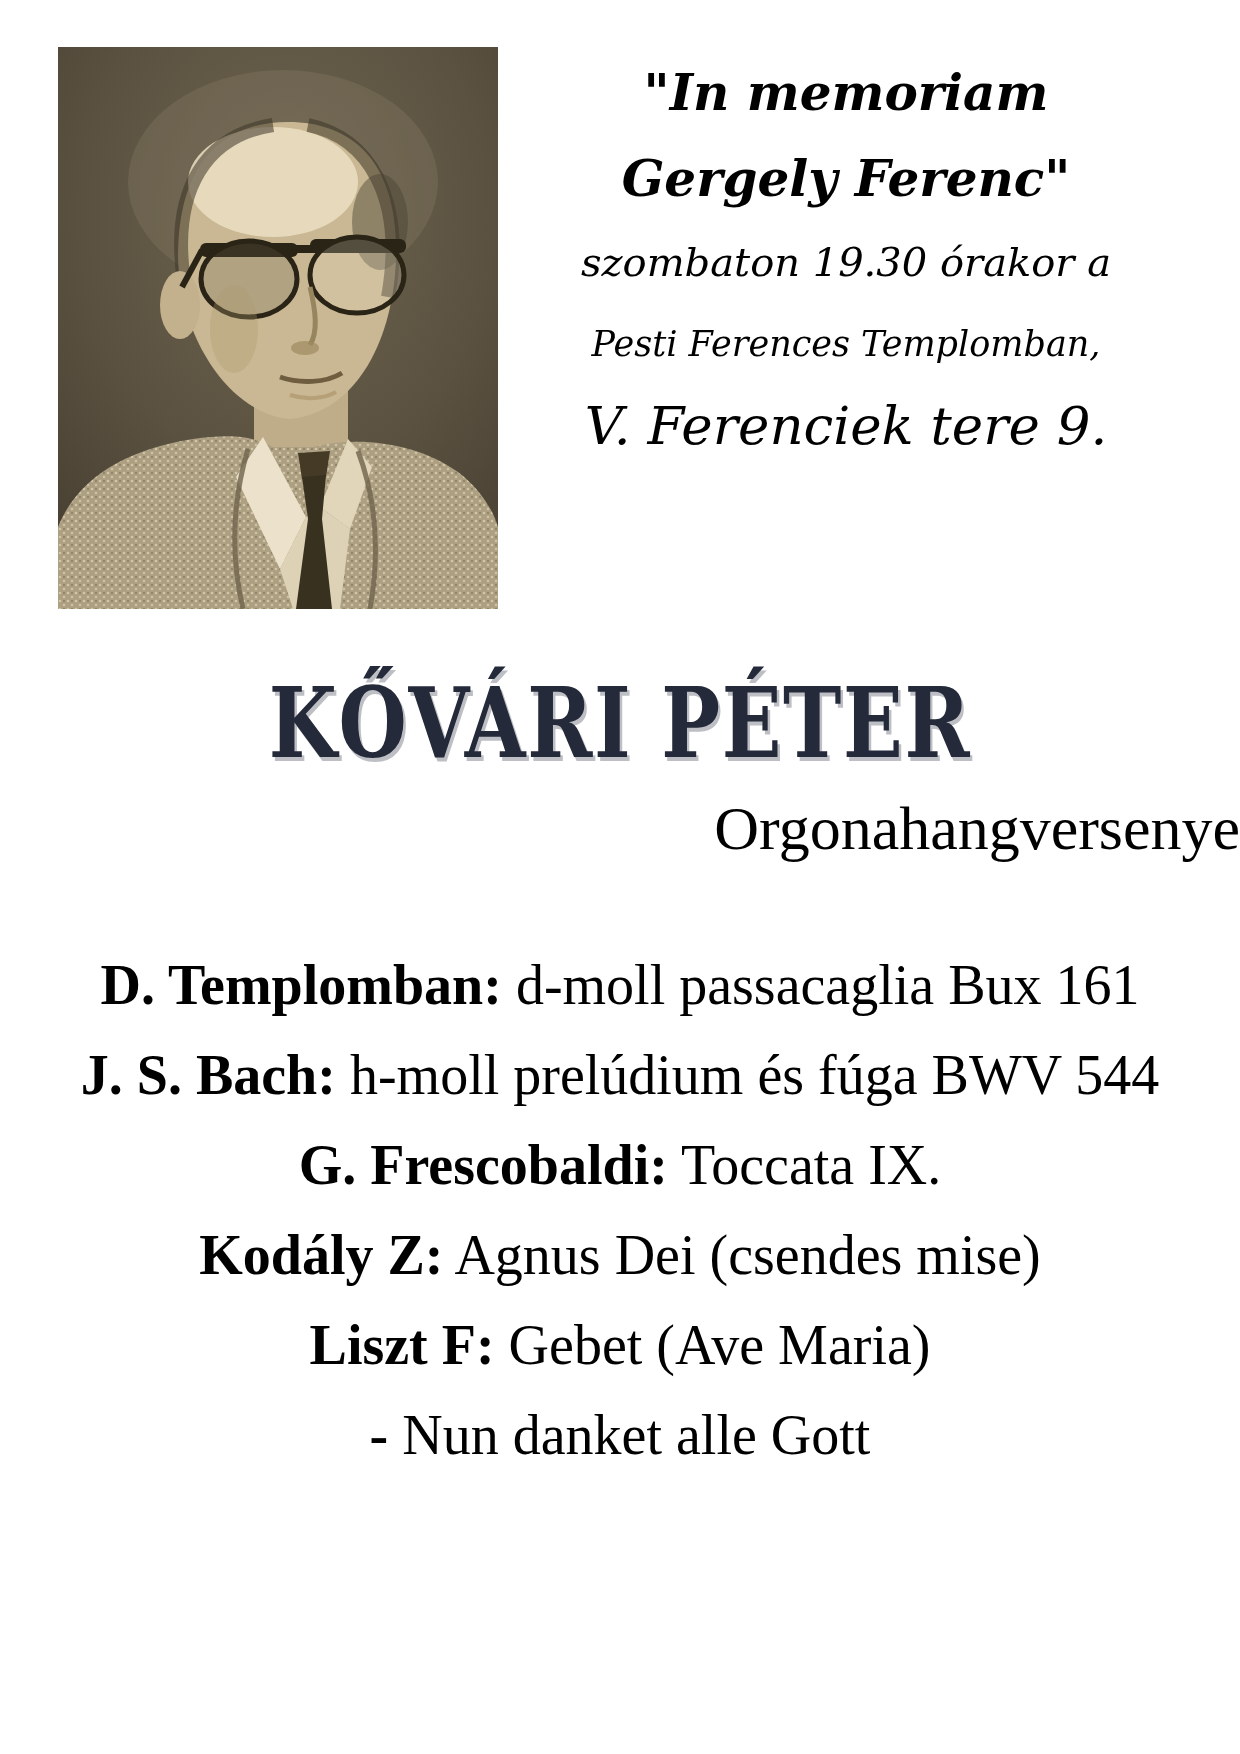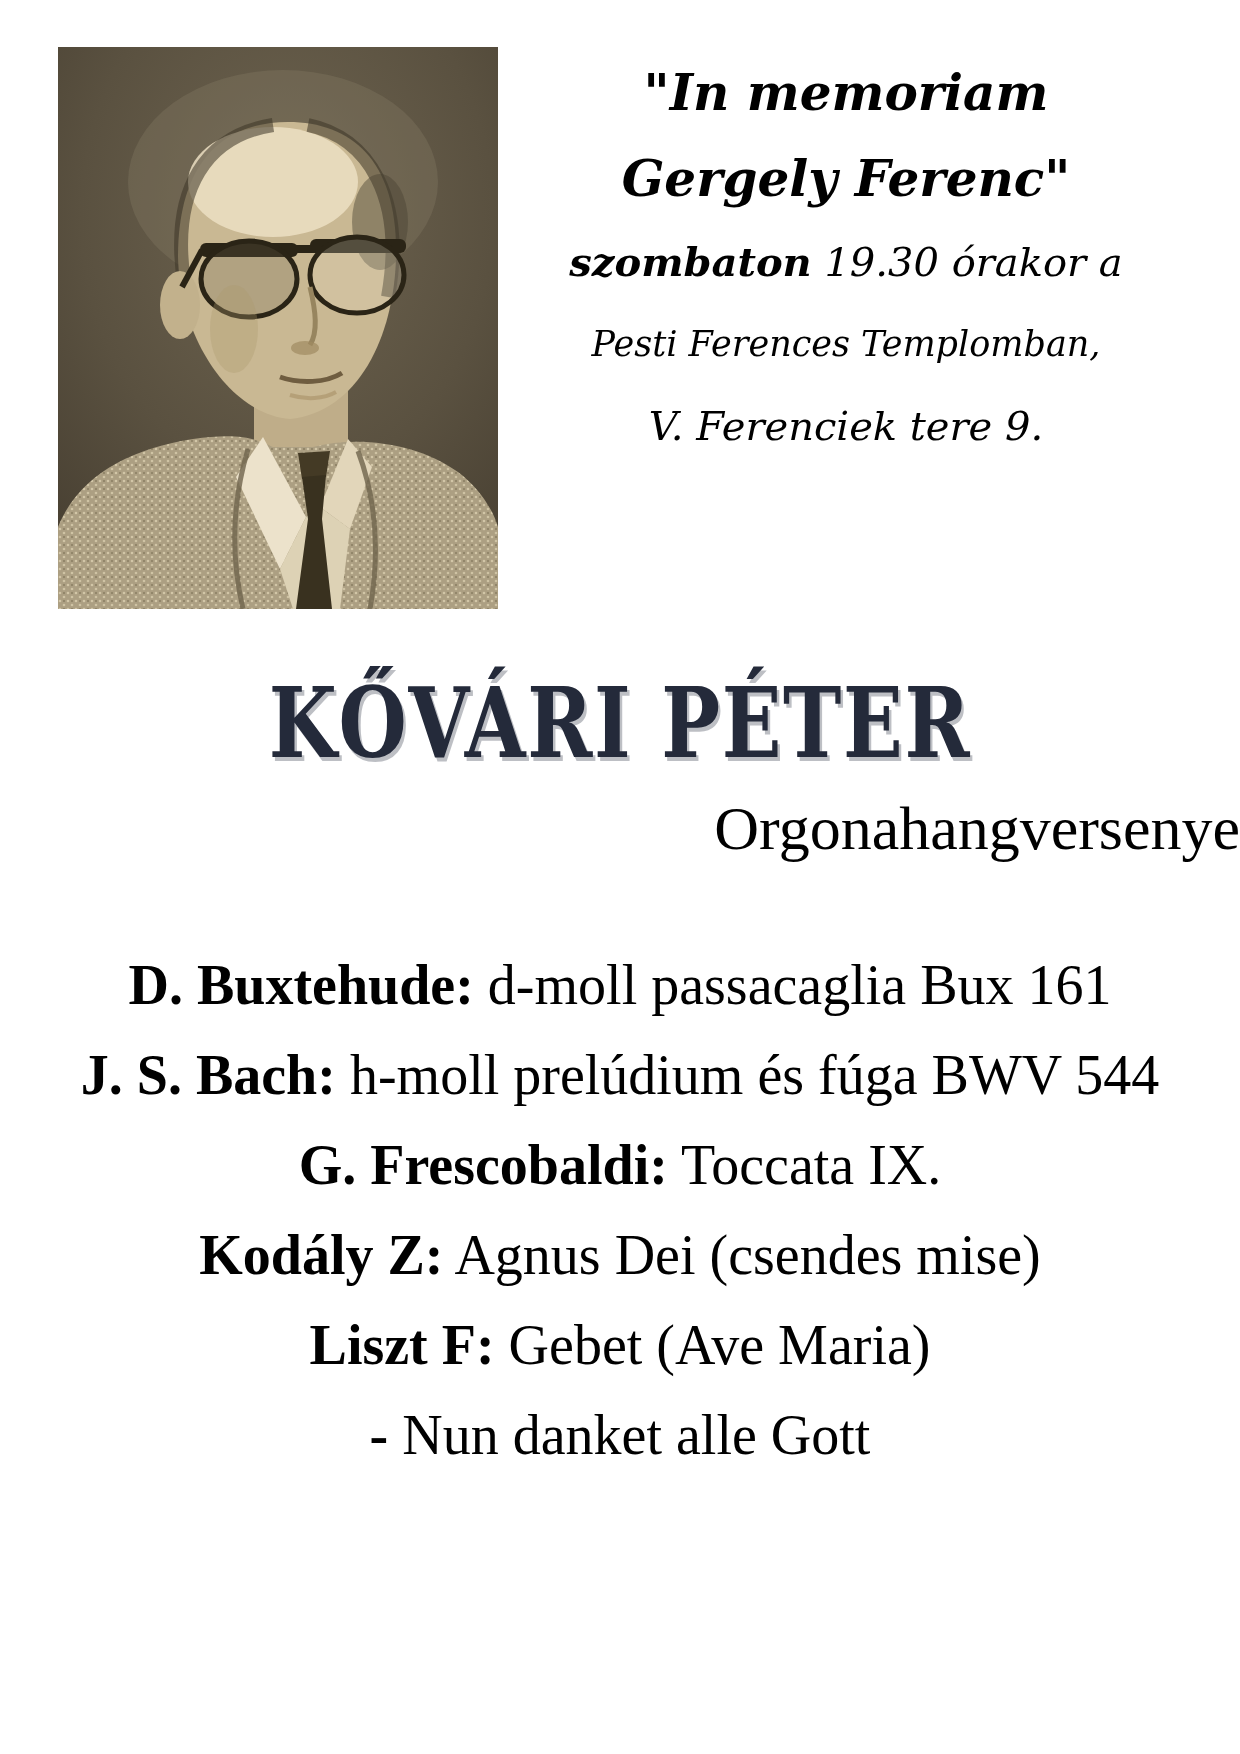--- a/index.html
+++ b/index.html
@@ -27,22 +27,22 @@
     width: 692px;
     text-align: center;
     font-family: "DejaVu Serif", serif;
     font-style: italic;
   }
   .ded-line { white-space: nowrap; }
   .ded-l1, .ded-l2 { font-size: 50px; line-height: 86px; font-weight: bold; }
   .ded-l3 { font-size: 40px; line-height: 76px; }
   .ded-l4 { font-size: 40px; line-height: 80px; }
   .ded-l5 { font-size: 35px; line-height: 84px; }
-  .ded-l6 { font-size: 40px; line-height: 80px; }
-  .ded-bold { font-weight: bold; text-align: center; }
+  .ded-l6 { font-size: 53px; line-height: 80px; }
+  .ded-bold { font-weight: normal; text-align: center; }
 
   
   .performer-name {
     position: absolute;
     left: 0; top: 668px; width: 100%;
     margin: 0;
     text-align: center;
     font-family: "DejaVu Serif", serif;
     font-weight: bold;
     font-size: 98px;
@@ -143,21 +143,21 @@
     <div class="ded-line ded-l2">Gergely Ferenc"</div>
     <div class="ded-line ded-l4"><span class="ded-bold">szombaton</span><span> 19.30 órakor a</span></div>
     <div class="ded-line ded-l5">Pesti Ferences Templomban,</div>
     <div class="ded-line ded-l6">V. Ferenciek tere 9.</div>
   </div>
 
   <h1 class="performer-name">KŐVÁRI PÉTER</h1>
   <div class="performer-subtitle">Orgonahangversenye</div>
 
   <div class="program">
-    <div class="program-row"><span class="composer">D. Buxtehude:</span><span class="piece"> d-moll passacaglia Bux 161</span></div>
+    <div class="program-row"><span class="composer">D. Templomban:</span><span class="piece"> d-moll passacaglia Bux 161</span></div>
     <div class="program-row"><span class="composer">J. S. Bach:</span><span class="piece"> h-moll prelúdium és fúga BWV 544</span></div>
     <div class="program-row"><span class="composer">G. Frescobaldi:</span><span class="piece"> Toccata IX.</span></div>
     <div class="program-row"><span class="composer">Kodály Z:</span><span class="piece"> Agnus Dei (csendes mise)</span></div>
     <div class="program-row"><span class="composer">Liszt F:</span><span class="piece"> Gebet (Ave Maria)</span></div>
     <div class="program-row"><span class="composer">-</span><span class="piece"> Nun danket alle Gott</span></div>
   </div>
 
 </div>
 
 </body></html>

